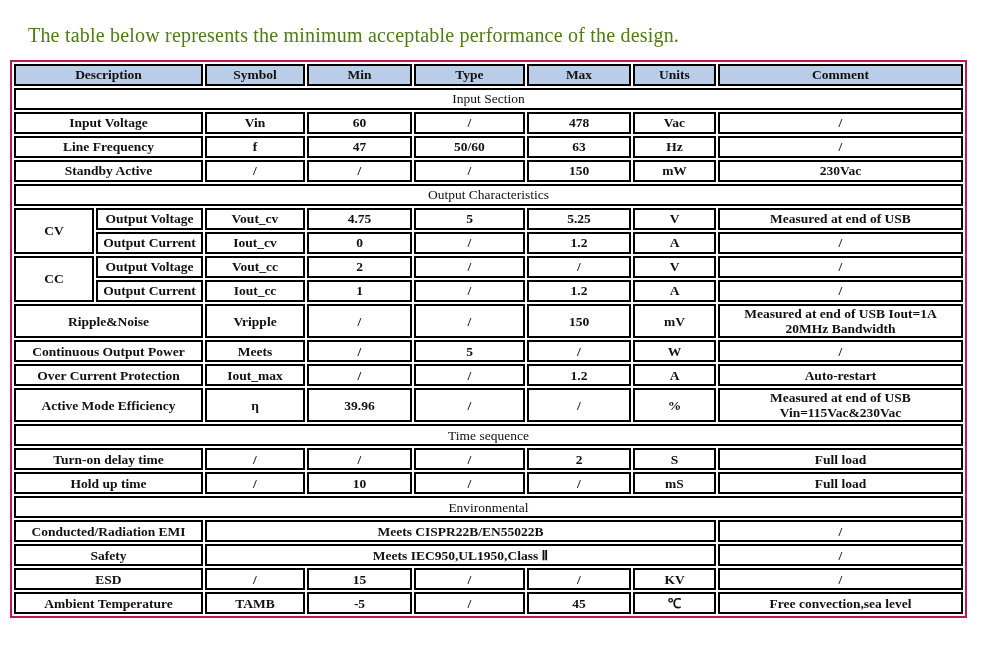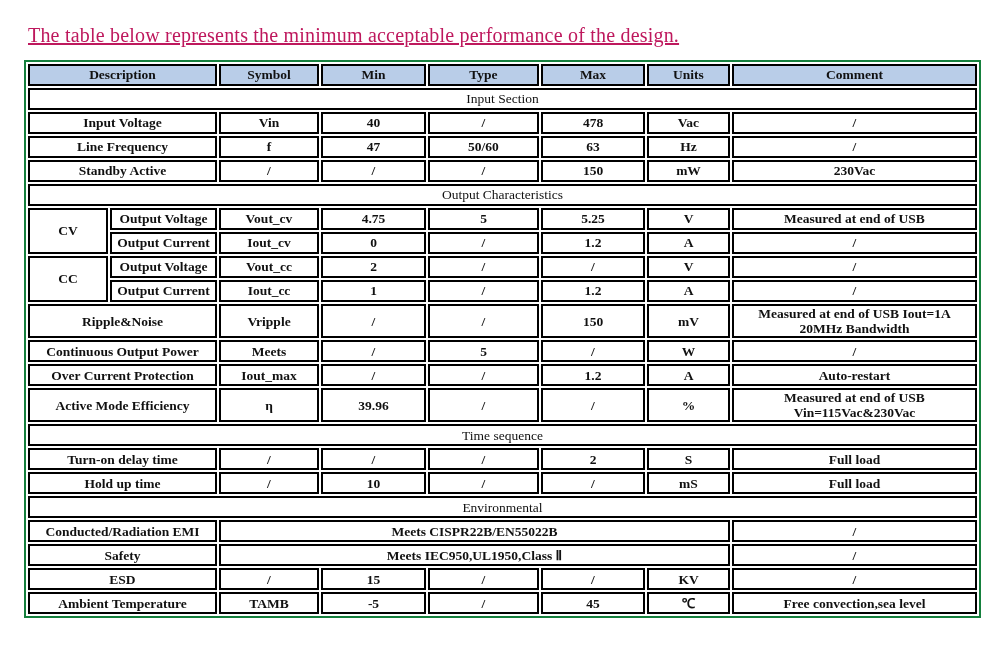--- a/index.html
+++ b/index.html
@@ -15,30 +15,29 @@
     width: 1000px;
     height: 651px;
     overflow: hidden;
     background: #ffffff;
   }
   .title {
     margin: 24px 0 0 28px;
     font-size: 20px;
     font-weight: normal;
     letter-spacing: 0.2px;
-    color: #be185d;
-    text-decoration: underline;
+    color: #4d7c0f;
   }
   table.spec {
-    margin: 13px 0 0 24px;
+    margin: 13px 0 0 10px;
     width: 957px;
     table-layout: fixed;
     border-collapse: separate;
     border-spacing: 2px;
-    border: 2px solid #15803d;
+    border: 2px solid #be185d;
     background: #ffffff;
   }
   th, td {
     border: 2px solid #000000;
     text-align: center;
     vertical-align: middle;
     font-size: 13.5px;
     font-weight: bold;
     line-height: 1.12;
     padding: 0 3px;
@@ -86,21 +85,21 @@
       <th>Units</th>
       <th>Comment</th>
     </tr>
 
     <tr class="section-row">
       <td colspan="8">Input Section</td>
     </tr>
     <tr>
       <td colspan="2">Input Voltage</td>
       <td>Vin</td>
-      <td>40</td>
+      <td>60</td>
       <td>/</td>
       <td>478</td>
       <td>Vac</td>
       <td class="comment">/</td>
     </tr>
     <tr>
       <td colspan="2">Line Frequency</td>
       <td>f</td>
       <td>47</td>
       <td>50/60</td>

